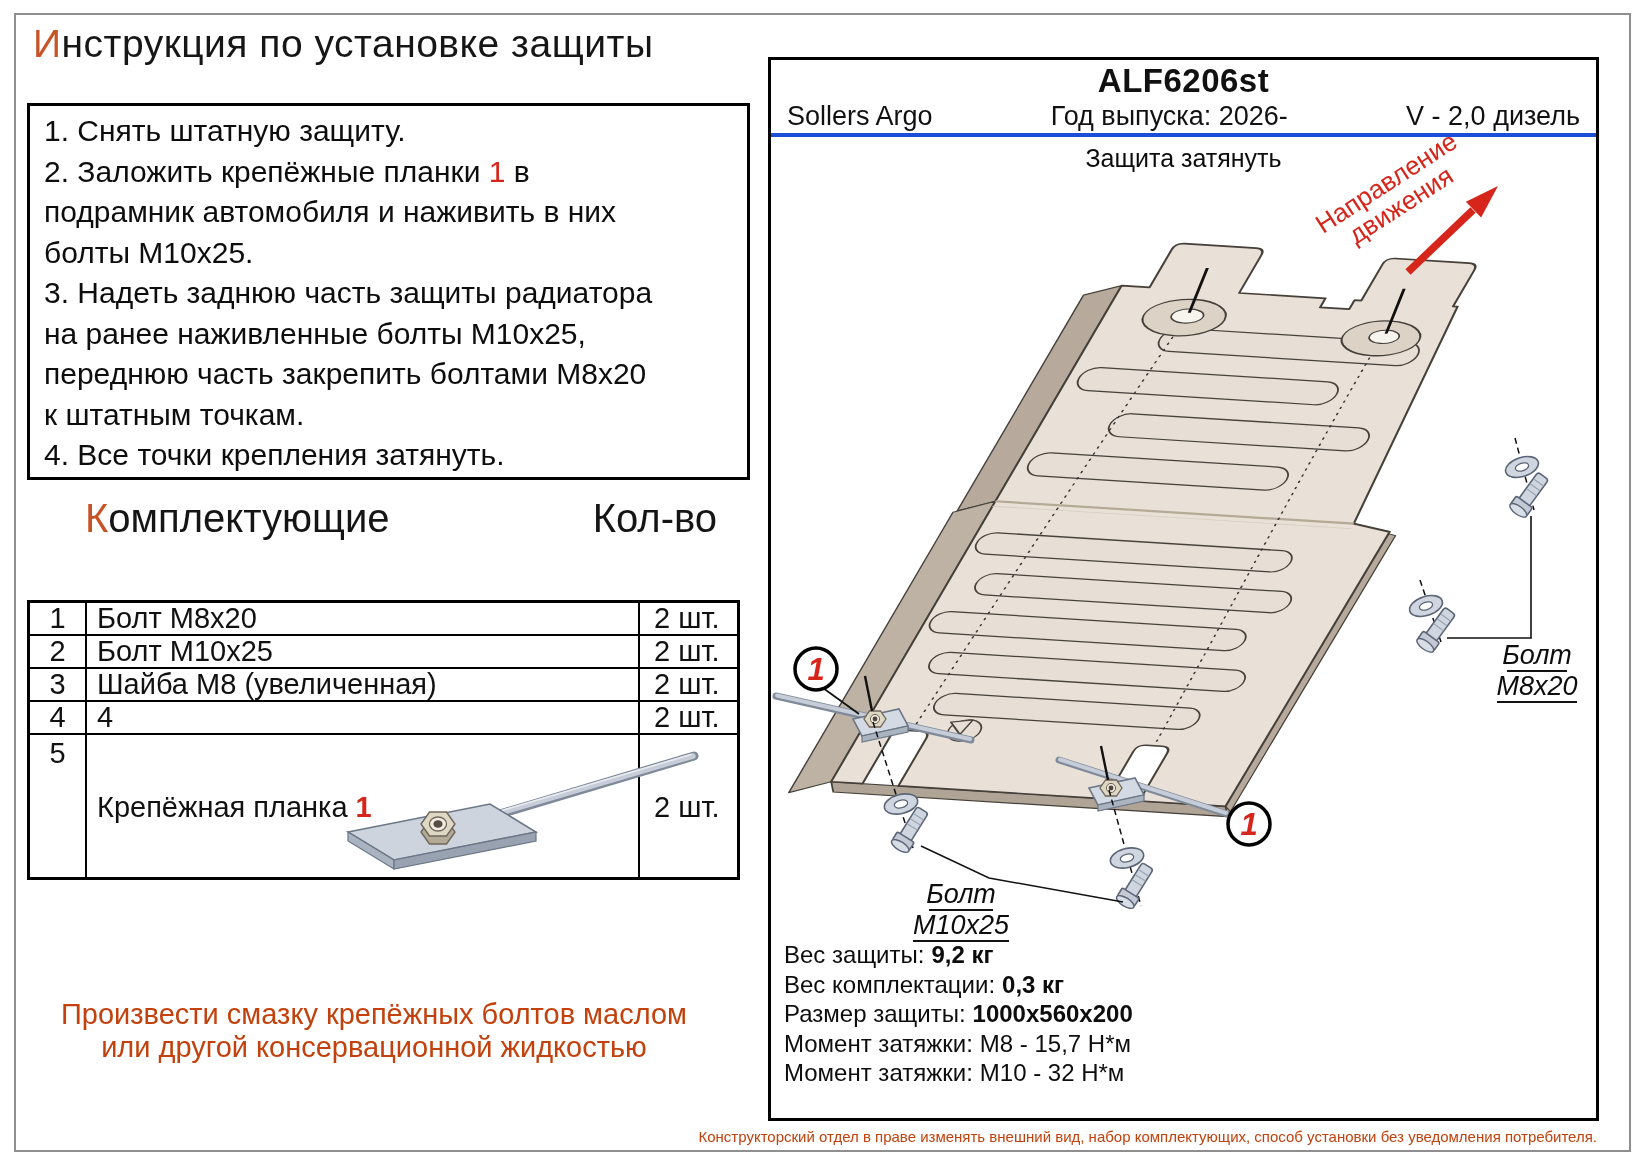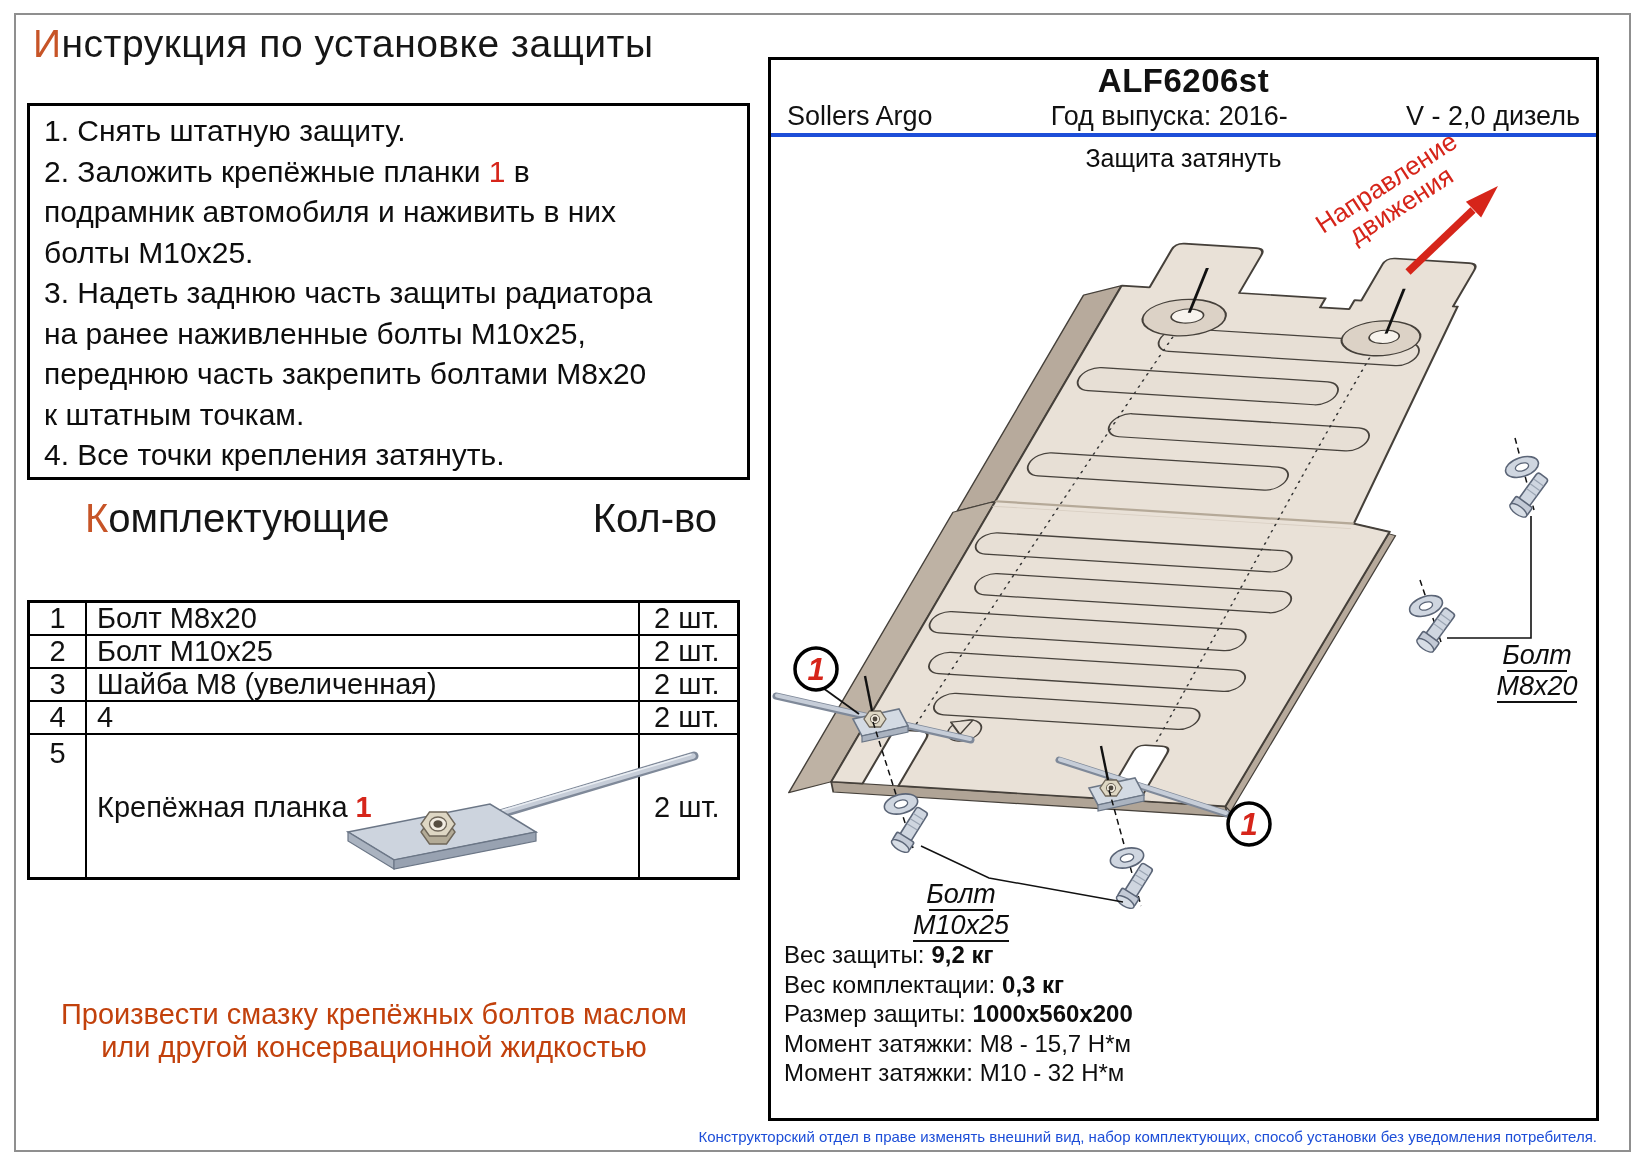--- a/index.html
+++ b/index.html
@@ -41,21 +41,21 @@
   
   .spec-panel { position:absolute; left:768px; top:57px; width:831px; height:1064px; border:3px solid #000; }
   .panel-svg { position:absolute; left:0; top:0; }
   .panel-header { position:absolute; left:0; top:0; width:100%; height:77px; border-bottom:4px solid #1d4ed8; }
   .part-code { text-align:center; font-size:33px; font-weight:bold; margin-top:2px; letter-spacing:0.5px; }
   .meta-row { display:flex; justify-content:space-between; padding:1px 16px 0 16px; font-size:27px; }
   .product-name { position:absolute; left:0; top:84px; width:100%; text-align:center; font-size:25px; color:#0d0d0d; }
   .specs { position:absolute; left:13px; top:880px; font-size:24px; line-height:29.5px; color:#0d0d0d; }
   .specs .val { font-weight:bold; margin-left:7px;text-align:right; }
   .specs .val-plain { font-weight:normal; margin-left:7px; }
-  .disclaimer { position:absolute; right:45px; top:1128px; font-size:15px; color:#1d4ed8; }
+  .disclaimer { position:absolute; right:45px; top:1128px; font-size:15px; color:#c2410c; }
 
   svg text { font-family:"Liberation Sans","DejaVu Sans",sans-serif; }
   .svg-label { font-size:27px; font-style:italic; fill:#0d0d0d; }
   .dir-text  { font-size:26px; fill:#d6251a; }
   .marker-1  { font-size:31px; font-weight:bold; font-style:italic; fill:#d6251a; text-anchor:middle; }
 </style>
 </head>
 <body>
 
 <div id="stage">
@@ -262,21 +262,21 @@
         <line x1="158" y1="850" x2="222" y2="850" stroke="#111" stroke-width="1.8"></line>
         <text class="svg-label" text-anchor="middle" x="190" y="874">М10х25</text>
         <line x1="142" y1="881" x2="238" y2="881" stroke="#111" stroke-width="1.8"></line>
       </g>
     </svg>
 
     <div class="panel-header">
       <div class="part-code">ALF6206st</div>
       <div class="meta-row">
         <span>Sollers Argo</span>
-        <span>Год выпуска: 2016-</span>
+        <span>Год выпуска: 2026-</span>
         <span>V - 2,0 дизель</span>
       </div>
     </div>
     <div class="product-name">Защита затянуть</div>
 
     <div class="specs">
       <div class="spec-row"><span>Вес защиты:</span><span class="val">9,2 кг</span></div>
       <div class="spec-row"><span>Вес комплектации:</span><span class="val">0,3 кг</span></div>
       <div class="spec-row"><span>Размер защиты:</span><span class="val">1000х560х200</span></div>
       <div class="spec-row"><span>Момент затяжки:</span><span class="val-plain">М8 - 15,7 Н*м</span></div>

